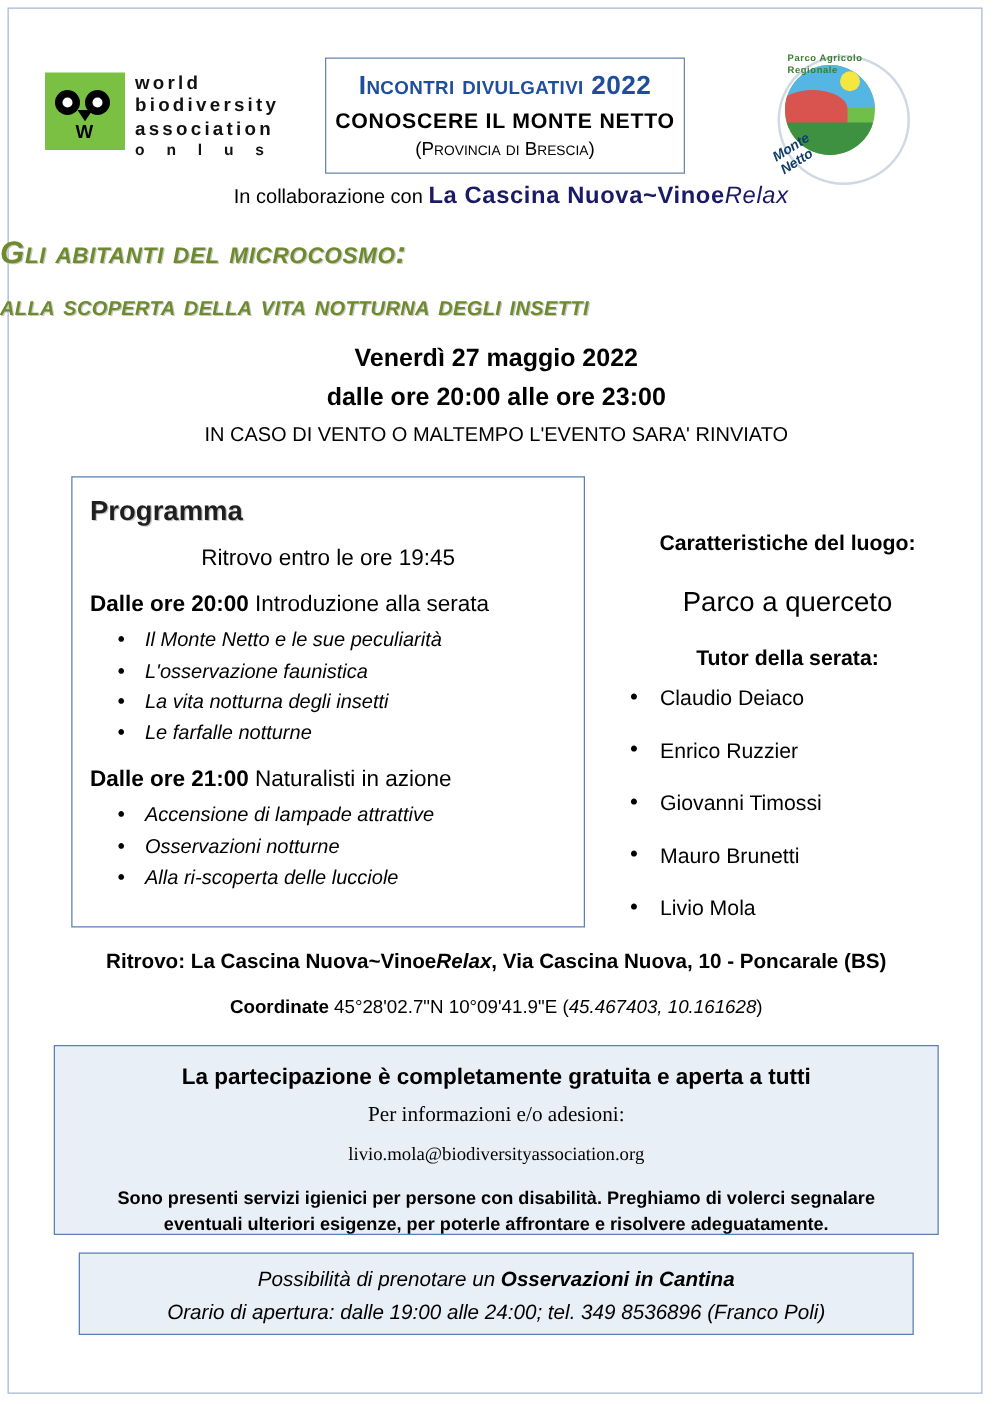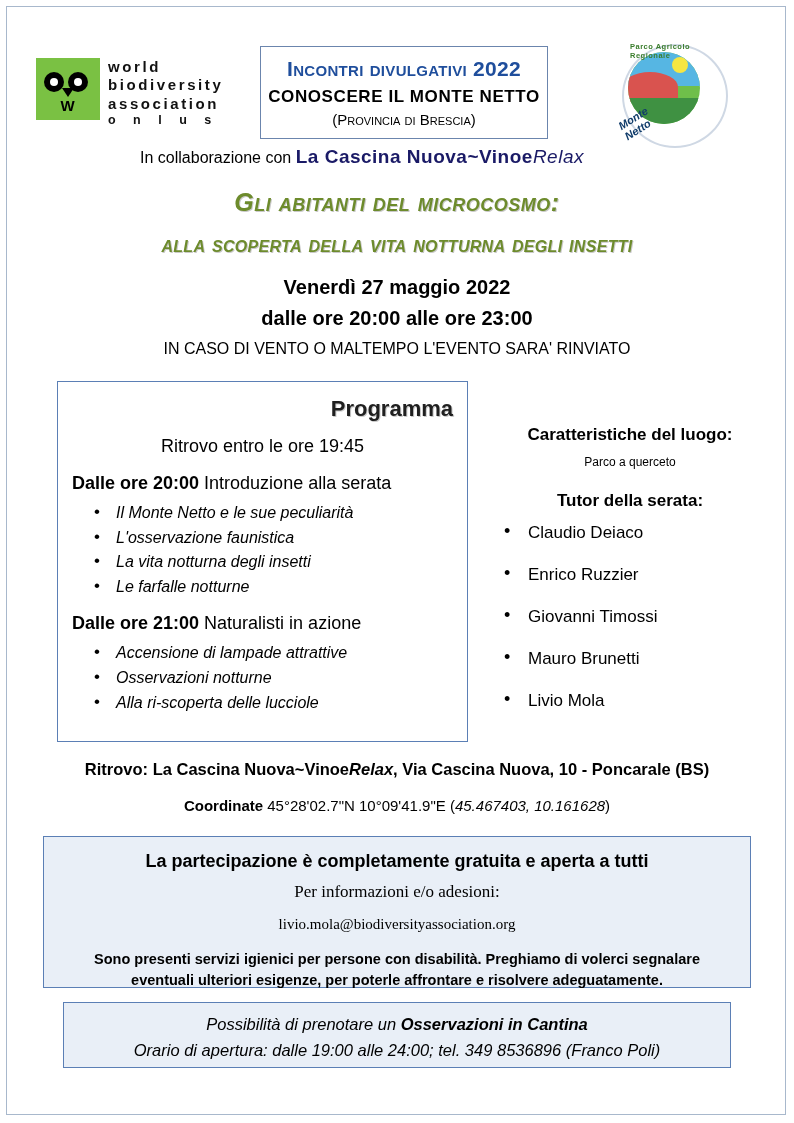--- a/index.html
+++ b/index.html
@@ -228,37 +228,38 @@
   }
 
   
   .collab {
     position: absolute;
     left: 0;
     top: 146px;
     width: 724px;
     text-align: center;
     font-size: 16px;
+    padding-left: 47px;
   }
   .collab .lead { color: #000; }
   .collab .brand {
     font-size: 19px;
     color: #1a1a66;
     letter-spacing: 0.5px;
   }
   .collab .brand b { font-weight: bold; }
   .collab .brand i { font-style: italic; }
 
   
   .main-title {
     position: absolute;
     left: 0;
     top: 188px;
     width: 794px;
-    text-align: center;
+    text-align: left;
     color: #6d8b2c;
     font-weight: bold;
     font-style: italic;
     font-variant: small-caps;
     text-shadow: 1px 1px 0 #c9c9c9;
   }
   .main-title .l1 { font-size: 25px; letter-spacing: 0.5px;}
   .main-title .l2 { font-size: 23px; margin-top: 14px; letter-spacing: 0.3px;}
 
   
@@ -280,21 +281,21 @@
     top: 381px;
     width: 411px;
     height: 361px;
     border: 1px solid #5b7fb5;
     background: #ffffff;
     box-sizing: border-box;
     padding: 10px 14px;
   }
   .programma h2 {
     margin: 4px 0 0 0;
-    text-align: right;
+    text-align: left;
     font-size: 22px;
     font-weight: bold;
     color: #1f1f1f;
     text-shadow: 1px 1px 0 #c9c9c9;
   }
   .programma .ritrovo {
     text-align: center;
     font-size: 18px;
     margin-top: 14px;
   }
@@ -331,23 +332,23 @@
     left: 480px;
     top: 425px;
     width: 300px;
   }
   .right-col .carat-head {
     font-size: 17px;
     font-weight: bold;
     text-align: center;
   }
   .right-col .carat-val {
-    font-size: 12px;
-    text-align: center;
-    margin-top: 10px;
+    font-size: 22px;
+    text-align: center;
+    margin-top: 24px;
   }
   .right-col .tutor-head {
     font-size: 17px;
     font-weight: bold;
     text-align: center;
     margin-top: 22px;
   }
   ul.tutors {
     list-style: none;
     margin: 12px 0 0 0;

